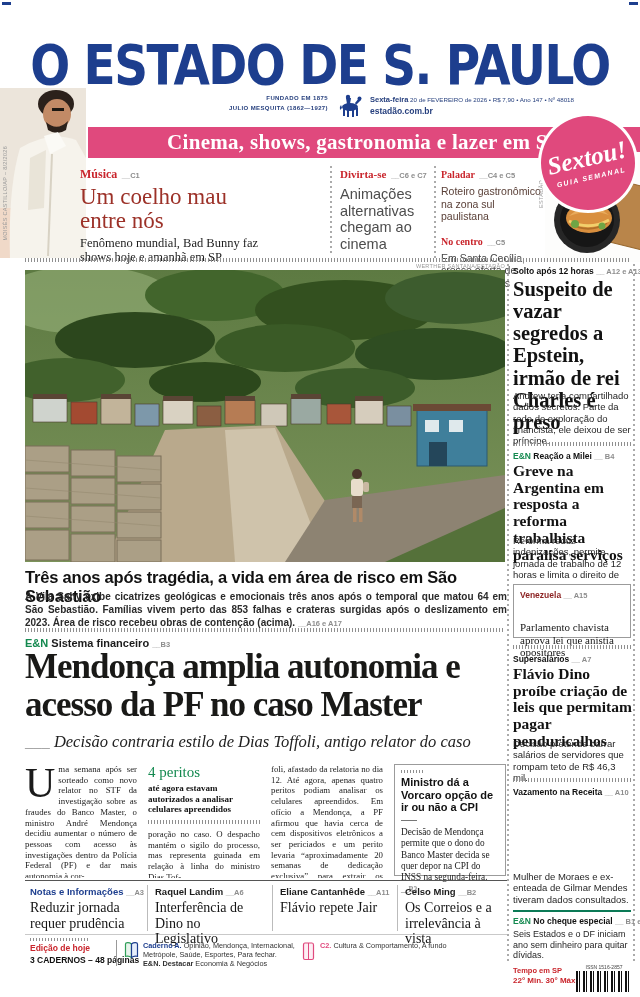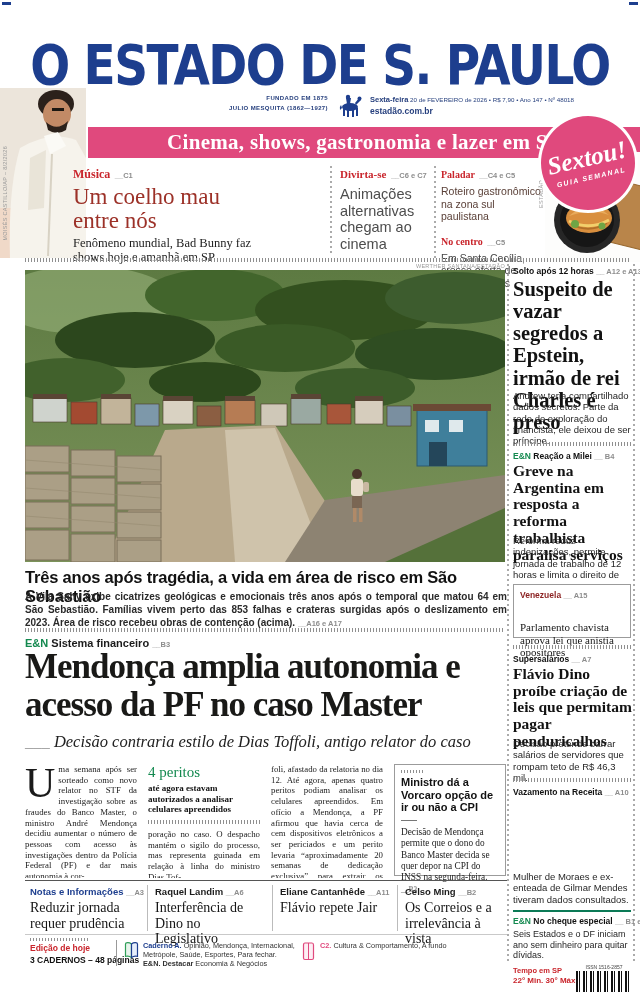--- a/index.html
+++ b/index.html
@@ -93,21 +93,21 @@
     <div class="abs vcredit" style="left:2px;top:58px">MOISÉS CASTILLO/AP – 8/2/2026</div>
   </div>
 
   <div class="abs banner" style="left:88px;top:127px;width:552px;height:31px">Cinema, shows, gastronomia e lazer em SP</div>
 
   <div class="abs badge" style="left:541px;top:116px;z-index:6">
     <div class="t1">Sextou!</div>
     <div class="t2">GUIA SEMANAL</div>
   </div>
 
-  <div class="abs" style="left:73px;top:164px;width:222px">
+  <div class="abs" style="left:80px;top:164px;width:222px">
     <div><span class="red-kicker">Música</span>
       <span class="ref">__C1</span></div>
     <div class="serif" style="font-size:23px;line-height:1.04;color:#9c3128;margin-top:3px;width:160px">Um coelho mau entre nós</div>
     <div class="serif" style="font-size:12.5px;line-height:1.12;color:#1d1d1d;margin-top:3px;width:200px">Fenômeno mundial, Bad Bunny faz shows hoje e amanhã em SP</div>
   </div>
 
   <div class="abs vhatch" style="left:330px;top:166px;height:88px"></div>
 
   <div class="abs" style="left:340px;top:164px;width:92px">
     <div><span class="red-kicker" style="font-size:11px">Divirta-se</span>

